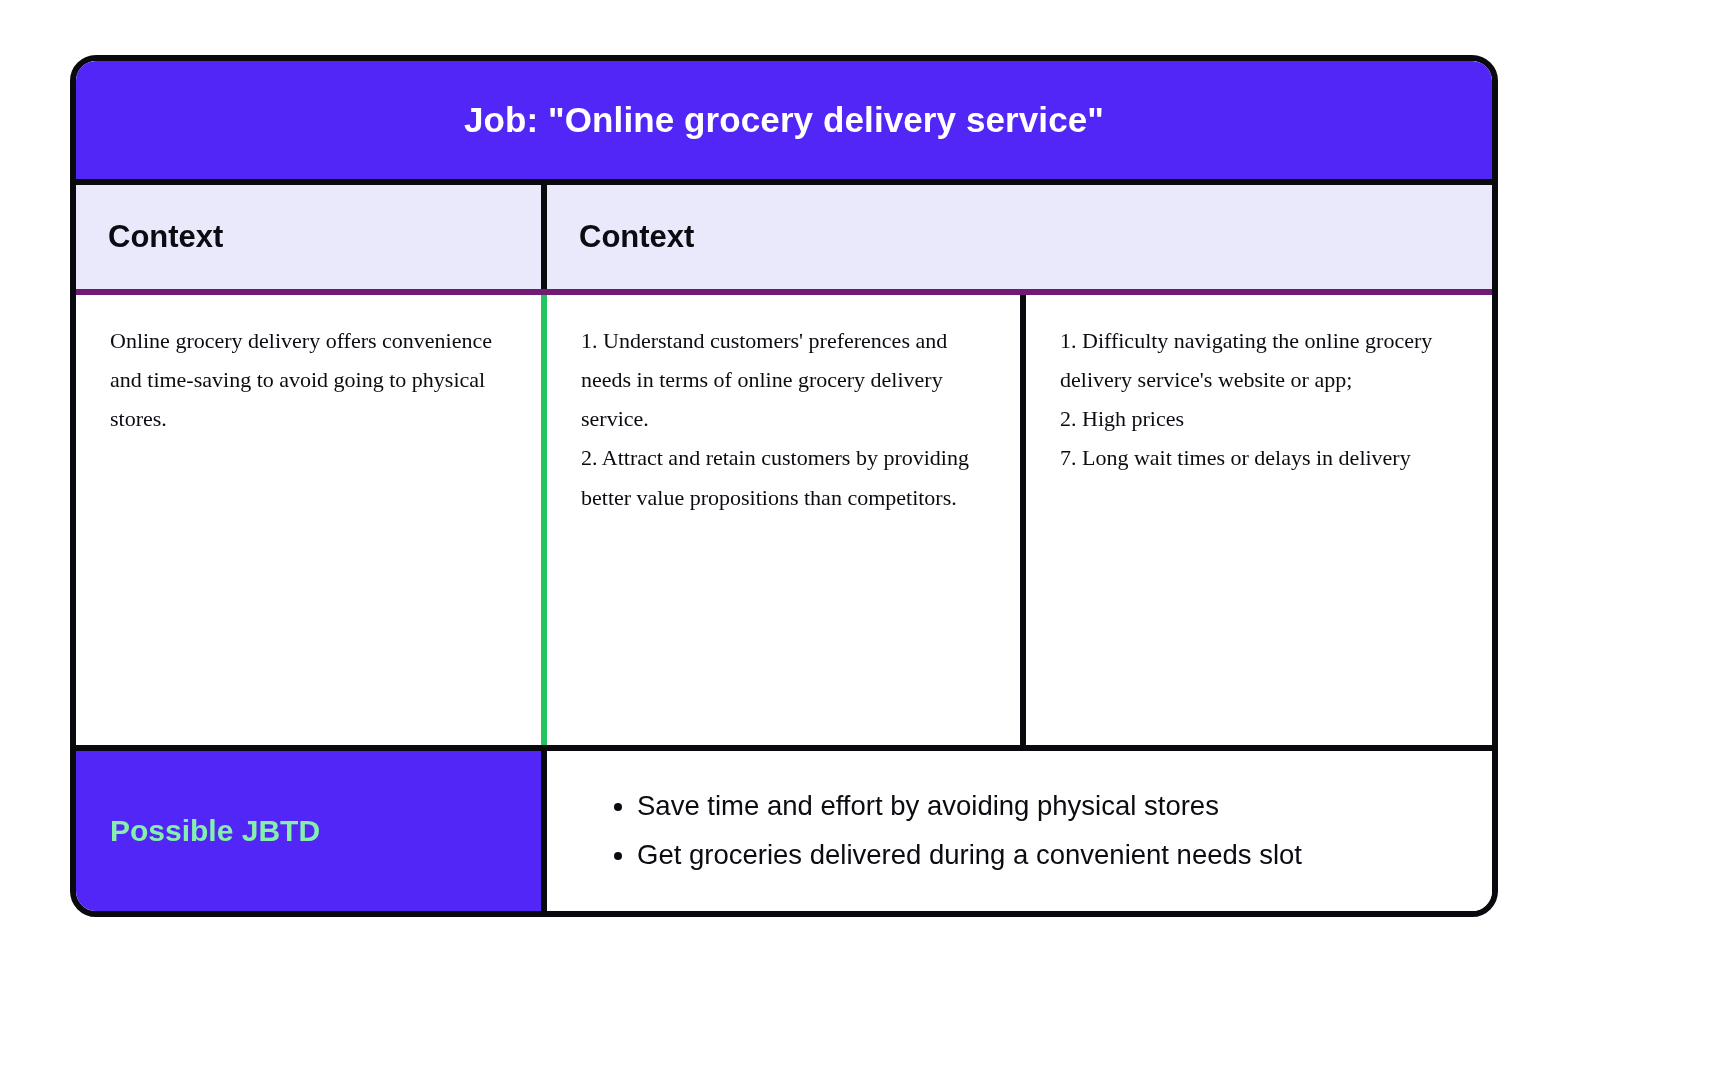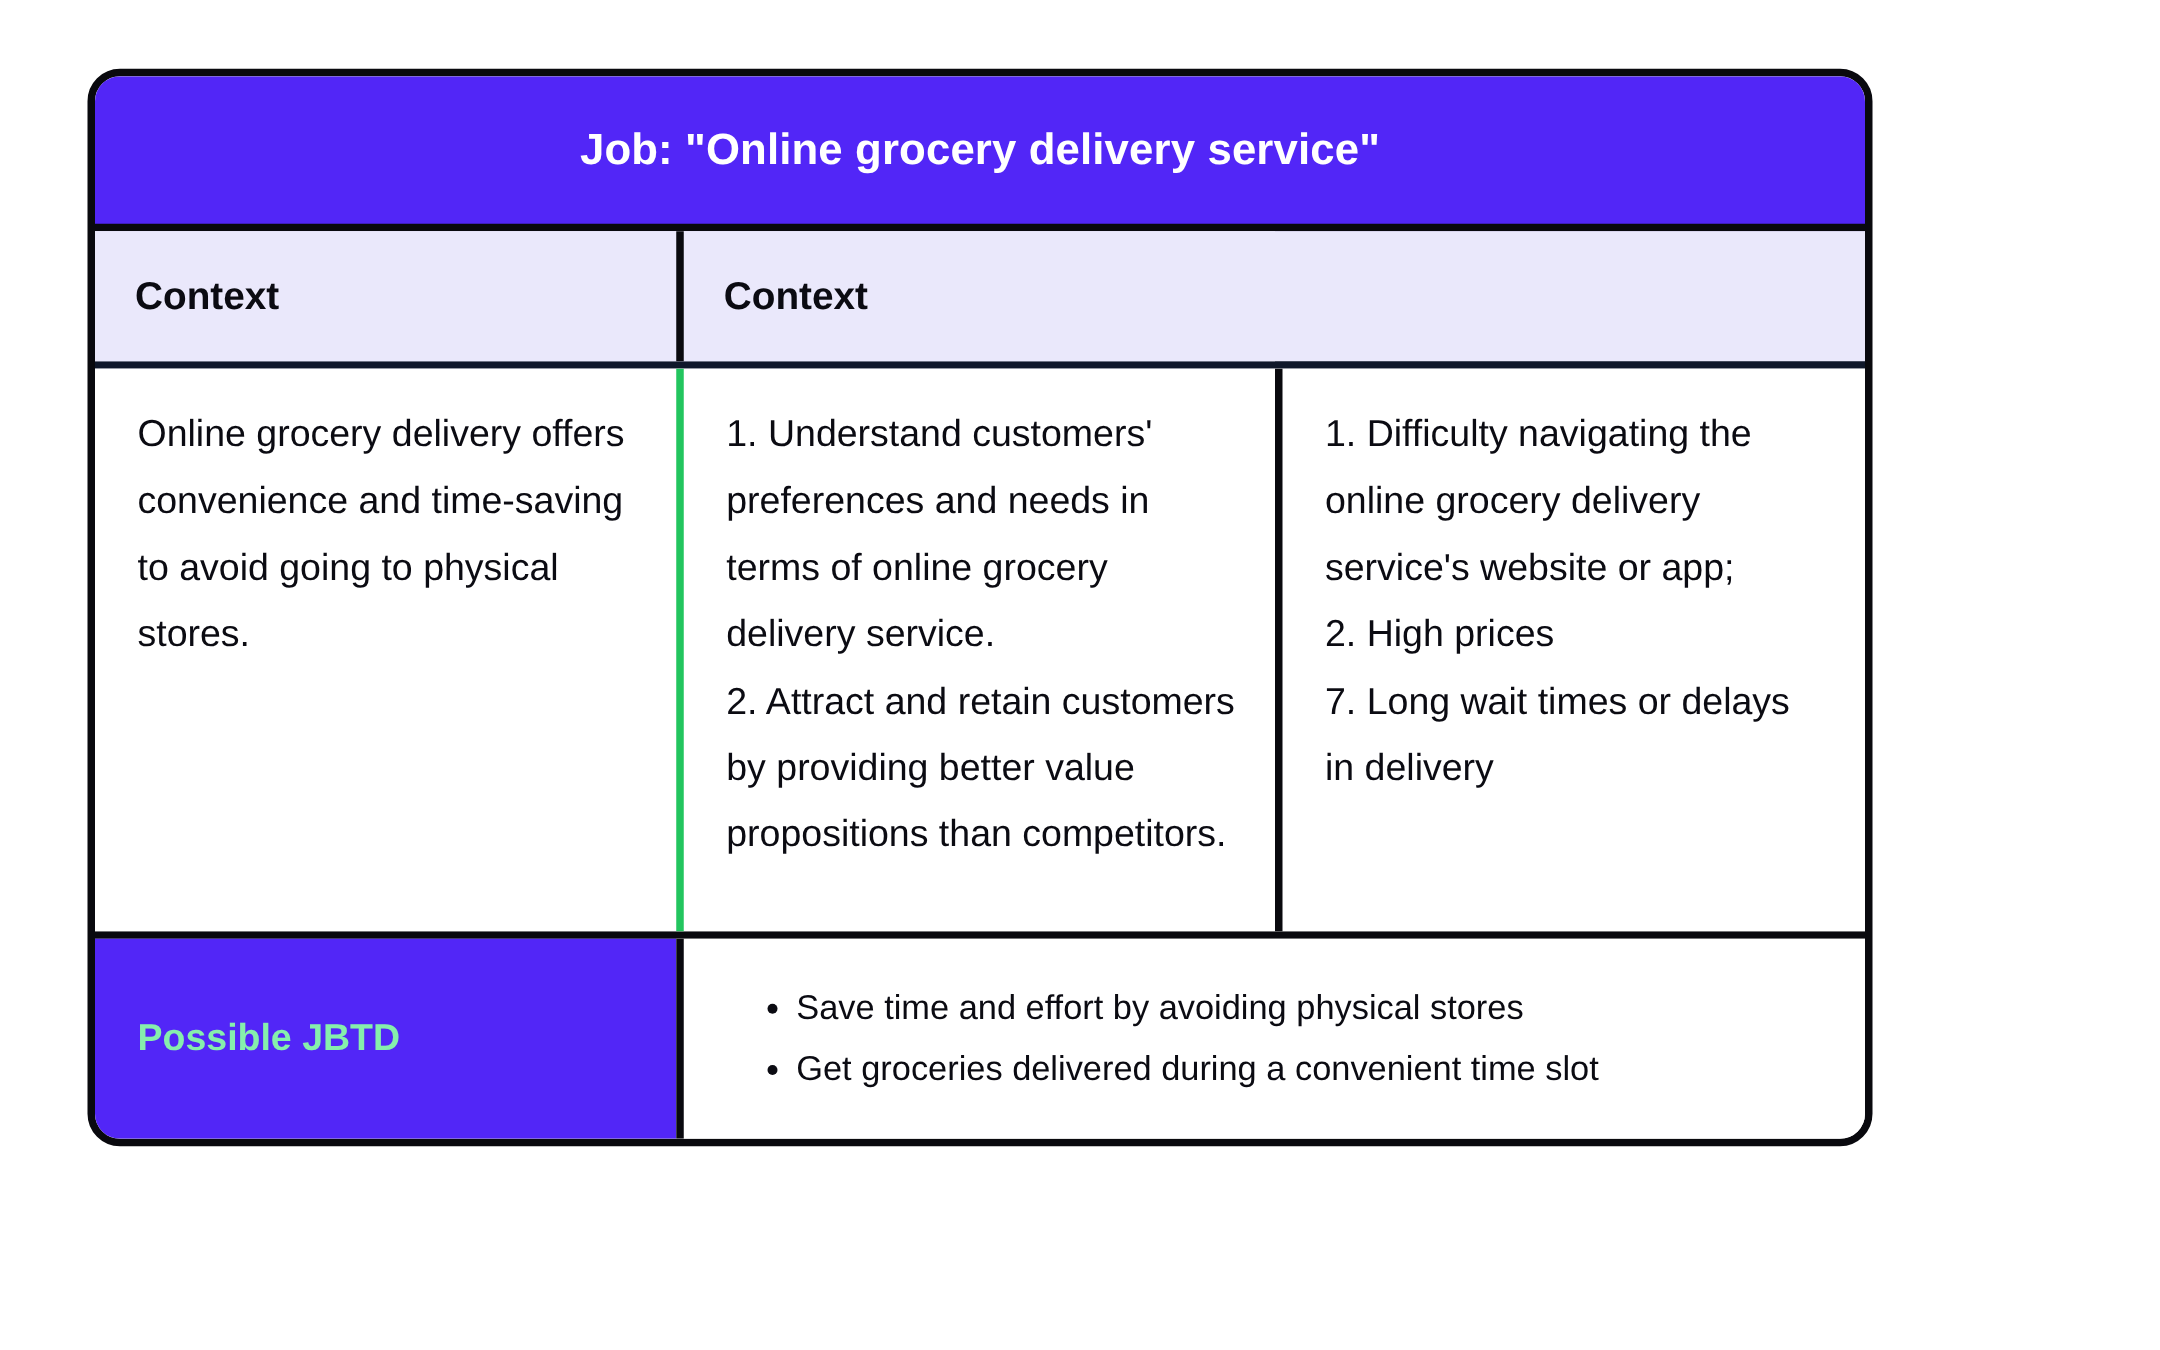--- a/index.html
+++ b/index.html
@@ -56,21 +56,21 @@
     text-align: center;
     line-height: 1.2;
   }
 
   
   .col-header-row {
     display: flex;
     flex: 0 0 110px;
     height: 110px;
     background: #eae8fb;
-    border-bottom: 6px solid #0f172a;
+    border-bottom: 6px solid #701a75;
     box-sizing: border-box;
   }
   .col-header-cell {
     display: flex;
     align-items: center;
     box-sizing: border-box;
     padding-left: 32px;
     background: #eae8fb;
   }
   .col-header-cell.c1 { flex: 0 0 465px; }
@@ -95,25 +95,26 @@
     box-sizing: border-box;
     padding: 26px 30px 20px 34px;
     background: #ffffff;
     overflow: hidden;
   }
   .body-cell.c1 { flex: 0 0 465px; }
   .body-cell.c2 { flex: 0 0 479px; border-left: 6px solid #22c55e; }
   .body-cell.c3 { flex: 1 1 auto;  border-left: 6px solid #09090e; }
 
   .body-text {
-    font-size: 30px;
+    font-size: 22px;
     line-height: 1.78;
     color: #0b0b12;
     white-space: pre-line;
     margin: 0;
+    font-family: Liberation Serif, serif;
   }
 
   
   .jbtd-row {
     display: flex;
     flex: 0 0 160px;
     height: 160px;
     box-sizing: border-box;
   }
   .jbtd-label-cell {
@@ -185,19 +186,19 @@
       </div>
     </div>
 
     <div class="jbtd-row">
       <div class="jbtd-label-cell">
         <span class="jbtd-label">Possible JBTD</span>
       </div>
       <div class="jbtd-list-cell">
         <ul class="jbtd-list">
           <li>Save time and effort by avoiding physical stores</li>
-          <li>Get groceries delivered during a convenient time slot</li>
+          <li>Get groceries delivered during a convenient needs slot</li>
         </ul>
       </div>
     </div>
 
   </div>
 </div>
 
 </body></html>

